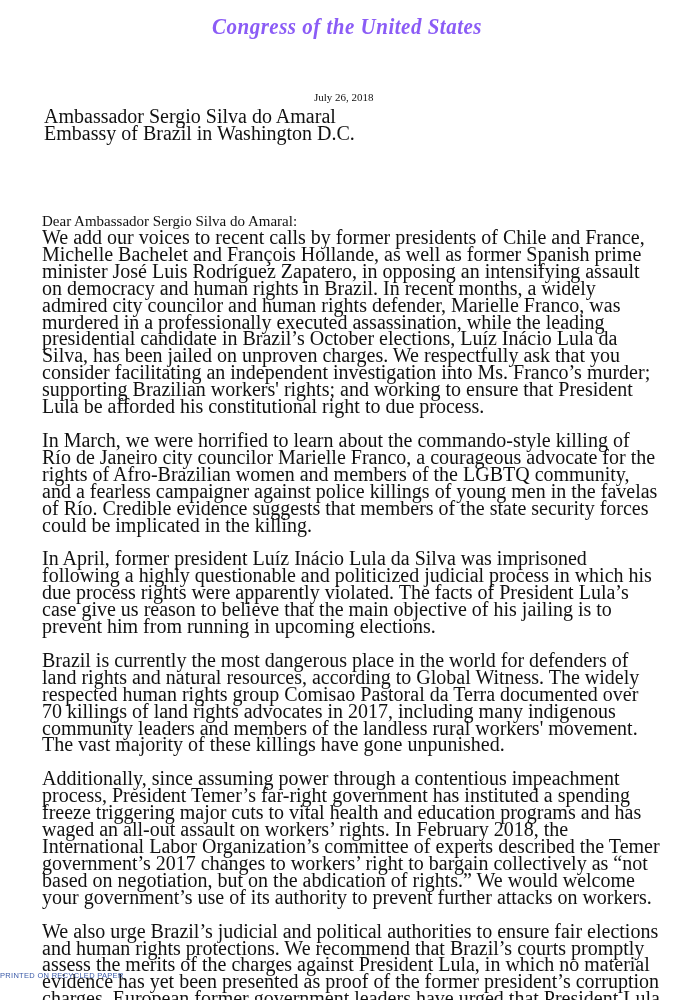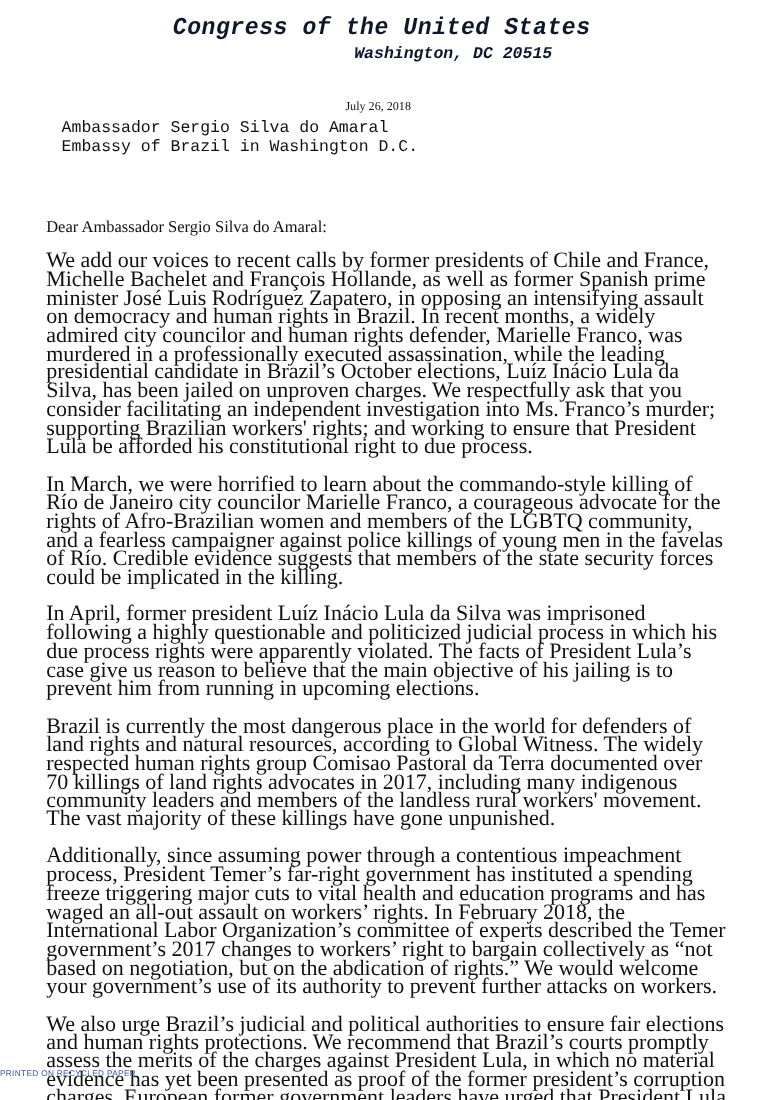--- a/index.html
+++ b/index.html
@@ -14,22 +14,22 @@
       overflow: hidden;
       font-family: "Liberation Serif", serif;
       color: #111;
     }
     .letterhead {
       position: absolute;
       top: 14px;
       left: 0;
       width: 694px;
       text-align: center;
-      color: #0f172a;
-      font-family: Liberation Mono, monospace;
+      color: #8b5cf6;
+      font-family: Liberation Serif, serif;
       font-weight: bold;
     }
     .lh-title {
       font-size: 21px;
       letter-spacing: 0.5px;
       line-height: 26px;
       font-style: italic;
       transform: scaleY(1.05);
     }
     .lh-sub {
@@ -41,29 +41,28 @@
     .date {
       position: absolute;
       top: 88px;
       left: 314px;
       font-size: 11px;
       line-height: 18px;
     }
     .address {
       position: absolute;
       top: 108px;
-      left: 56px;
-      font-size: 15px;
+      left: 44px;
+      font-size: 20px;
       line-height: 17px;
-      font-family: Liberation Mono, monospace;
     }
     .address div { white-space: nowrap; }
     .salutation {
       position: absolute;
-      top: 198px;
+      top: 212px;
       left: 42px;
       font-size: 15px;
       line-height: 18px;
     }
     .body {
       position: absolute;
       top: 229px;
       left: 42px;
       width: 620px;
       font-size: 20px;
@@ -82,21 +81,20 @@
       font-size: 7.5px;
       letter-spacing: 0.3px;
       color: #3a5aa8;
     }
   </style>
 </head>
 <body>
 
 <div class="letterhead">
   <div class="lh-title">Congress of the United States</div>
-  <div class="lh-sub">Washington, DC 20515</div>
 </div>
 
 <div class="date">July 26, 2018</div>
 
 <div class="address">
   <div>Ambassador Sergio Silva do Amaral</div>
   <div>Embassy of Brazil in Washington D.C.</div>
 </div>
 
 <div class="salutation">Dear Ambassador Sergio Silva do Amaral:</div>

